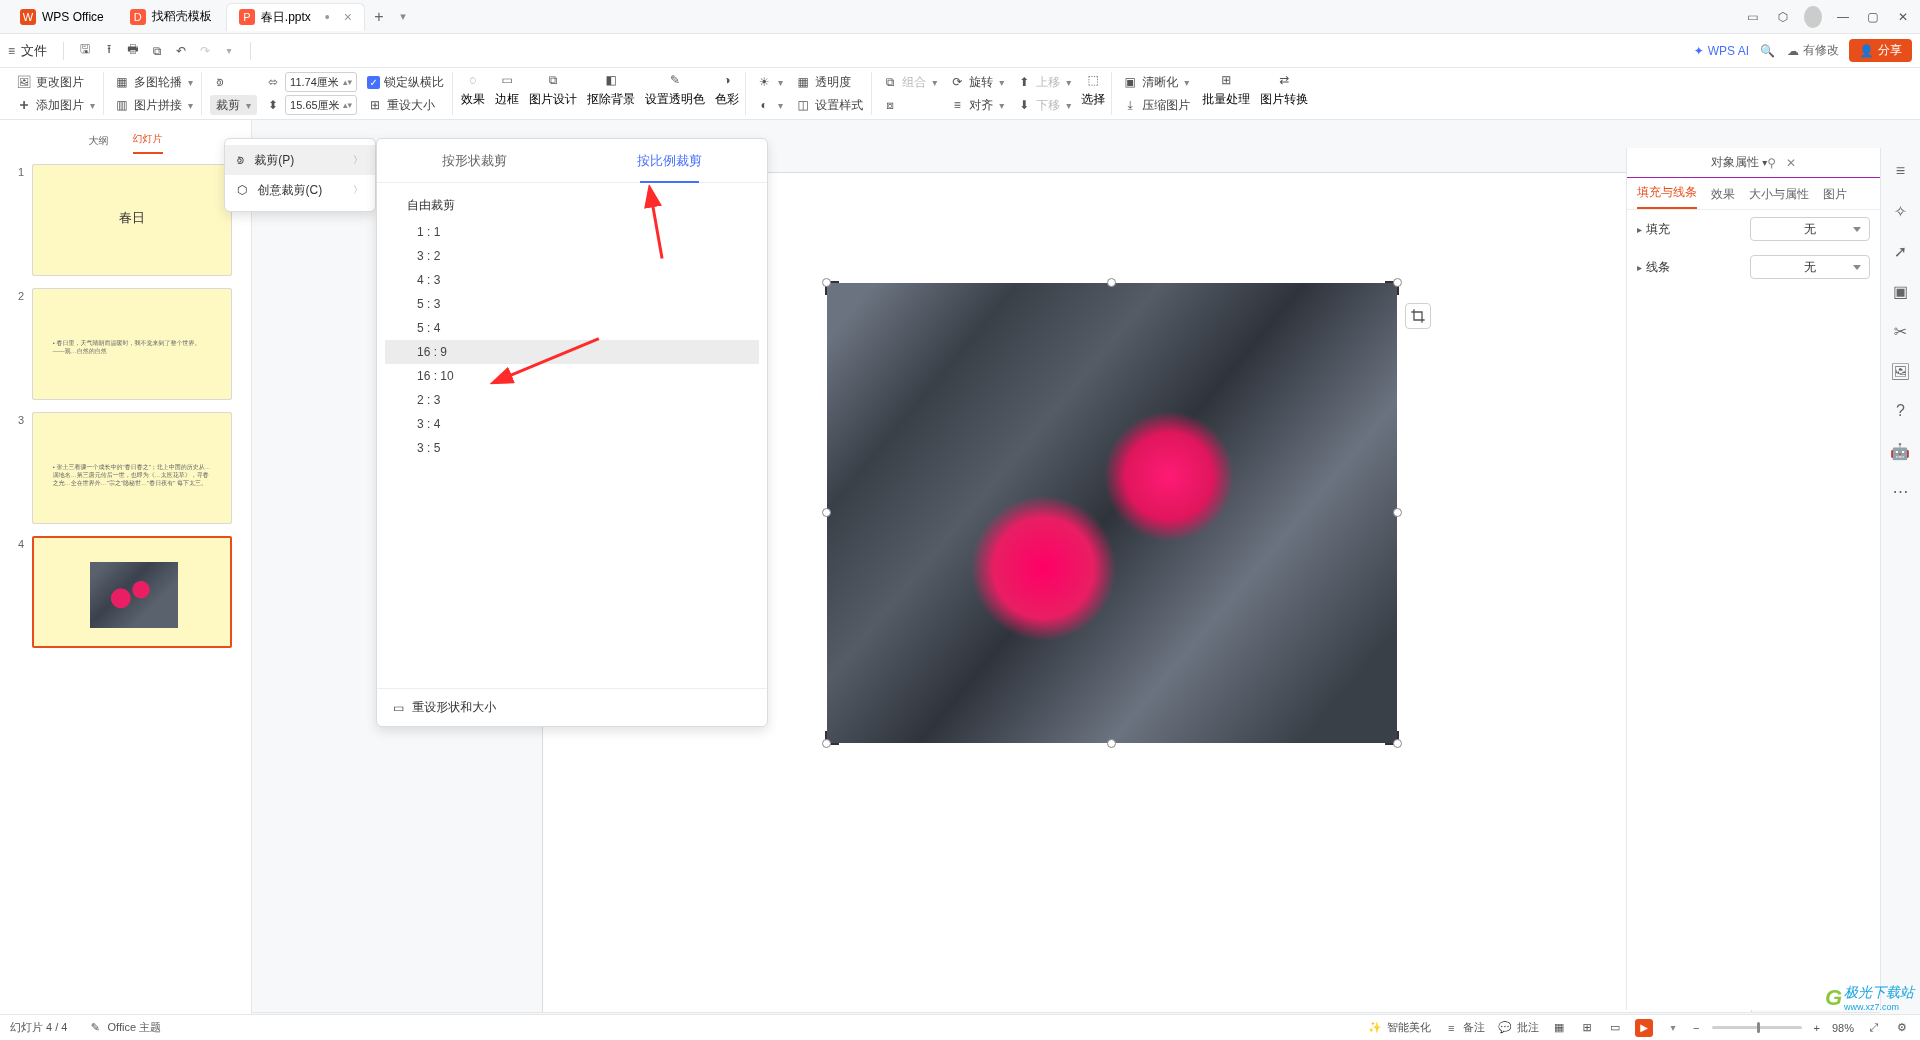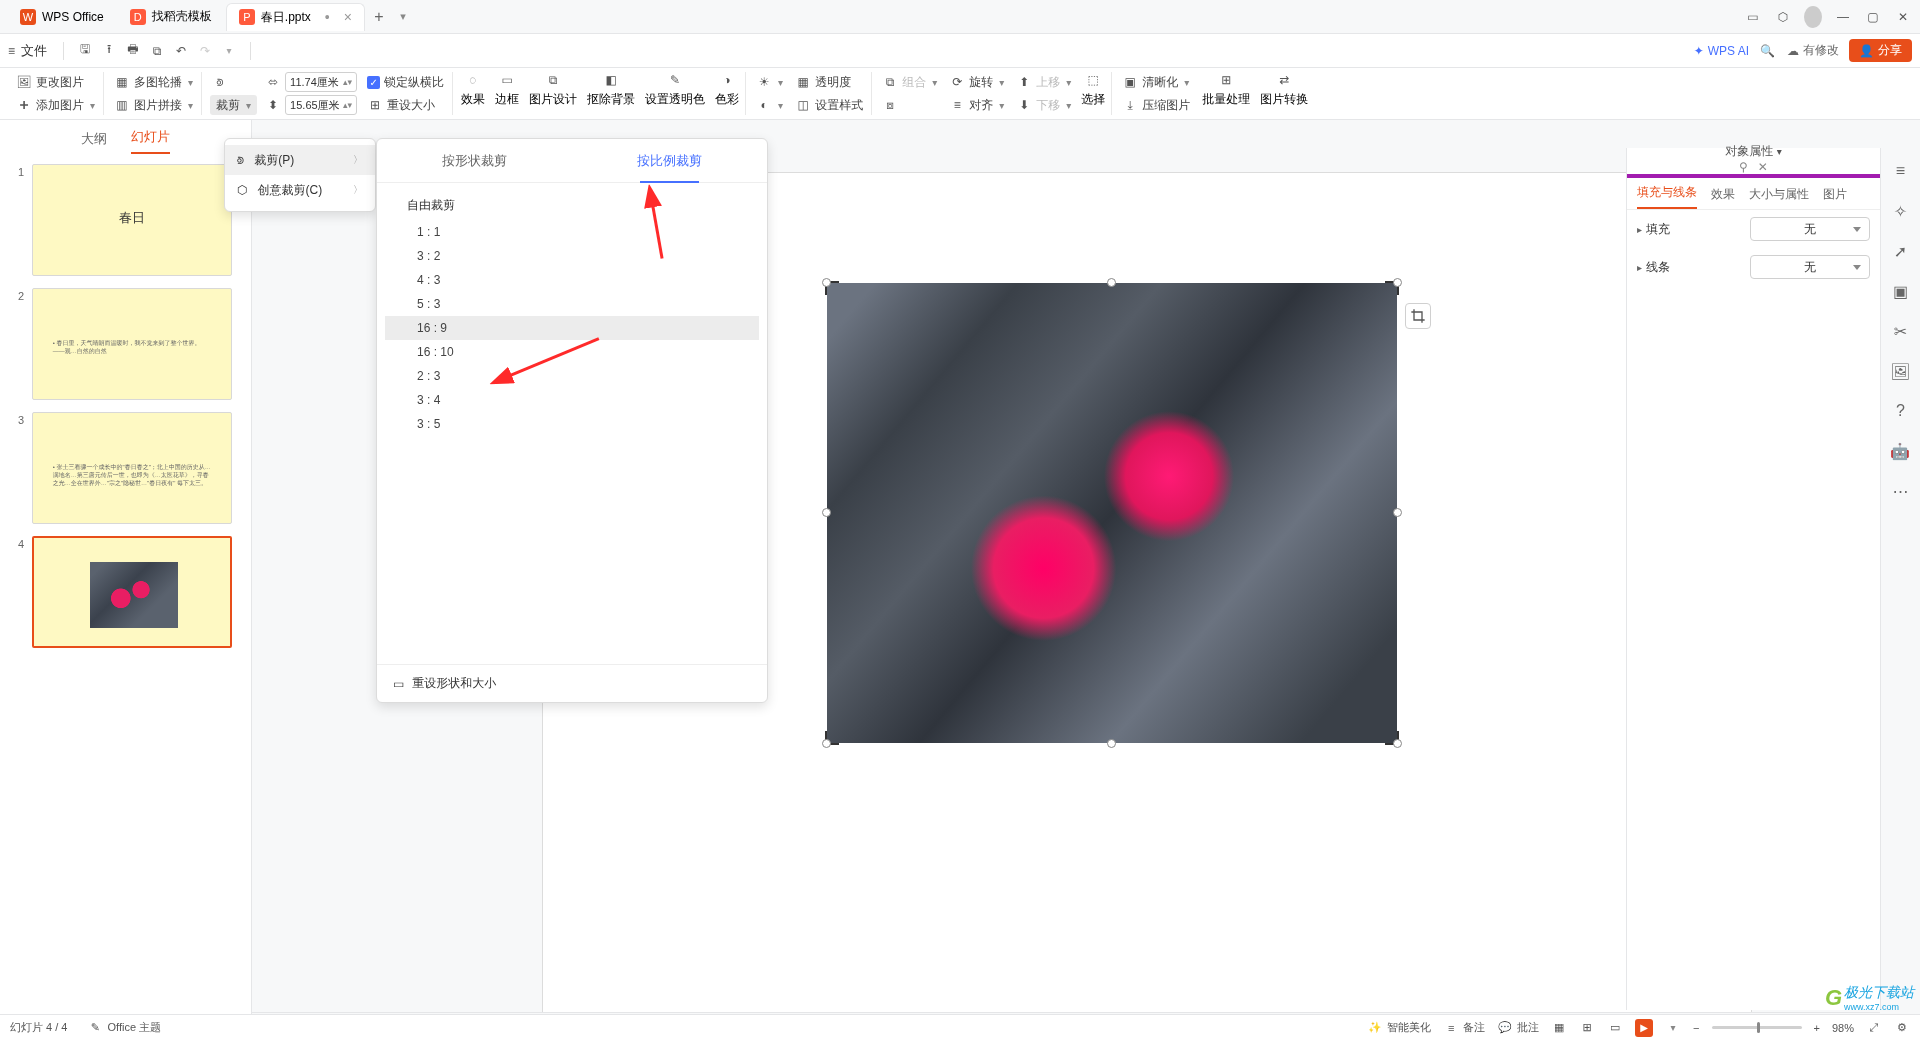--- a/index.html
+++ b/index.html
@@ -44,21 +44,21 @@
 .rcol { display: flex; flex-direction: column; gap: 3px; align-items: center; }
 .checkbox { width: 13px; height: 13px; background: #4670ff; border-radius: 2px; display: inline-flex; align-items: center; justify-content: center; color: #fff; font-size: 10px; }
 .dd { font-size: 10px; color: #888; margin-left: 2px; }
 
 
 .workspace { display: flex; height: 920px; }
 
 
 .leftbar { width: 252px; background: #fff; border-right: 1px solid #e5e6e8; display: flex; flex-direction: column; }
 .leftbar-tabs { height: 34px; display: flex; gap: 24px; padding: 0 16px; align-items: flex-end; justify-content: center; }
-.leftbar-tabs span { font-size: 13px; color: #666; padding-bottom: 6px; cursor: pointer; }
+.leftbar-tabs span { font-size: 10px; color: #666; padding-bottom: 6px; cursor: pointer; }
 .leftbar-tabs .act { color: #e84e1a; border-bottom: 2px solid #e84e1a; }
 .slides { flex: 1; overflow-y: auto; padding: 10px 12px; }
 .slide-row { display: flex; gap: 8px; margin-bottom: 12px; }
 .slide-num { width: 12px; font-size: 11px; color: #666; text-align: right; padding-top: 2px; }
 .thumb { width: 200px; height: 112px; background: #fef9c3; border: 1px solid #d8d8d8; border-radius: 2px; position: relative; overflow: hidden; }
 .thumb.selected { border: 2px solid #e84e1a; }
 .thumb .t1 { position: absolute; top: 40%; left: 0; right: 0; text-align: center; font-size: 13px; color: #333; }
 .thumb .t2 { position: absolute; top: 45%; left: 10%; right: 10%; font-size: 6px; color: #666; line-height: 1.4; }
 .thumb .timg { position: absolute; top: 24px; left: 56px; width: 88px; height: 66px; background:
   radial-gradient(circle at 35% 55%, #e91e63 14%, transparent 15%),
@@ -115,21 +115,21 @@
 .ratio-item.hl { background: #ececec; }
 .ratio-footer { border-top: 1px solid #eee; padding: 10px 16px; display: flex; align-items: center; gap: 8px; color: #333; font-size: 12px; }
 
 
 .arrow { position: absolute; color: #ff2a2a; z-index: 60; pointer-events: none; }
 .arrow1 { left: 636px; top: 184px; transform: rotate(-10deg); }
 .arrow2 { left: 489px; top: 329px; transform: rotate(-44deg); }
 
 
 .rightpanel { position: absolute; right: 40px; top: 148px; bottom: 30px; width: 254px; background: #fff; border-left: 1px solid #e5e6e8; }
-.rp-head { height: 30px; display: flex; align-items: center; padding: 0 10px; justify-content: flex-end; color: #555; font-size: 12px; border-bottom: 4px solid #a21caf; flex-direction: column; }
+.rp-head { height: 30px; display: flex; align-items: center; padding: 0 10px; justify-content: center; color: #555; font-size: 12px; border-bottom: 1px solid #a21caf; }
 .rp-head .ic { display: flex; gap: 10px; color: #888; }
 .rp-tabs { height: 32px; display: flex; gap: 14px; padding: 0 10px; align-items: flex-end; border-bottom: 1px solid #eee; }
 .rp-tabs span { font-size: 12px; color: #666; padding-bottom: 6px; }
 .rp-tabs .act { color: #e84e1a; border-bottom: 2px solid #e84e1a; }
 .rp-row { height: 38px; display: flex; align-items: center; padding: 0 10px; gap: 0; justify-content: space-between; }
 .rp-sel { width: 120px; height: 24px; border: 1px solid #d0d0d0; border-radius: 4px; display: flex; align-items: center; justify-content: center; color: #333; font-size: 12px; position: relative; }
 .rp-sel::after { content: ""; position: absolute; right: 8px; width: 0; height: 0; border-left: 4px solid transparent; border-right: 4px solid transparent; border-top: 5px solid #888; }
 .rp-label { display: flex; align-items: center; gap: 4px; color: #333; font-size: 12px; }
 .rp-label::before { content: "▸"; font-size: 10px; color: #666; }
 
@@ -465,20 +465,21 @@
   <div class="ratio-tabs">
     <span>按形状裁剪</span>
     <span class="act">按比例裁剪</span>
   </div>
   <div class="ratio-body">
     <div class="ratio-header">自由裁剪</div>
     <div class="ratio-item">1 : 1</div>
     <div class="ratio-item">3 : 2</div>
     <div class="ratio-item">4 : 3</div>
     <div class="ratio-item">5 : 3</div>
+    <div class="ratio-item">5 : 4</div>
     <div class="ratio-item hl">16 : 9</div>
     <div class="ratio-item">16 : 10</div>
     <div class="ratio-item">2 : 3</div>
     <div class="ratio-item">3 : 4</div>
     <div class="ratio-item">3 : 5</div>
     <div style="height:220px"></div>
   </div>
   <div class="ratio-footer">
     <span>▭</span>
     <span>重设形状和大小</span>

